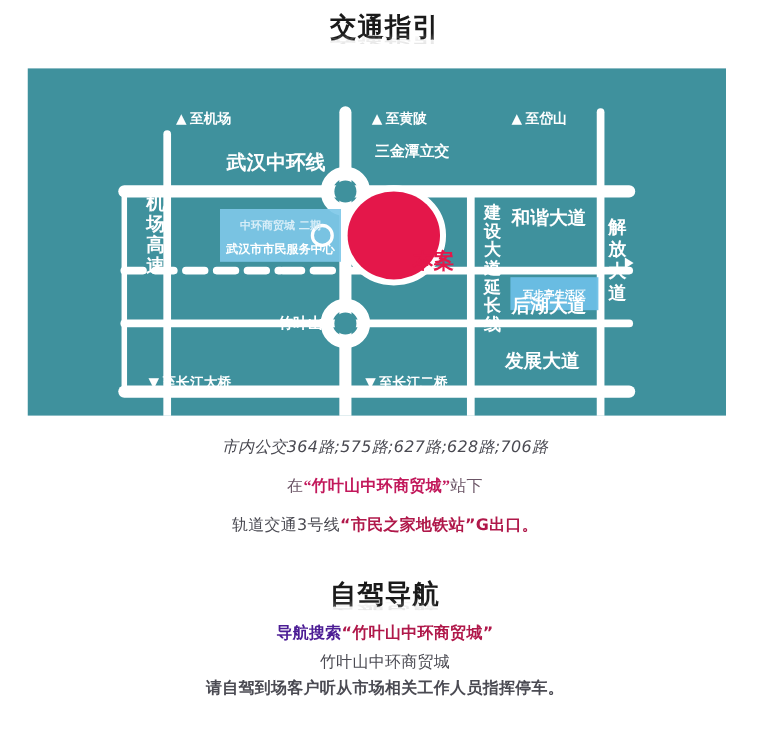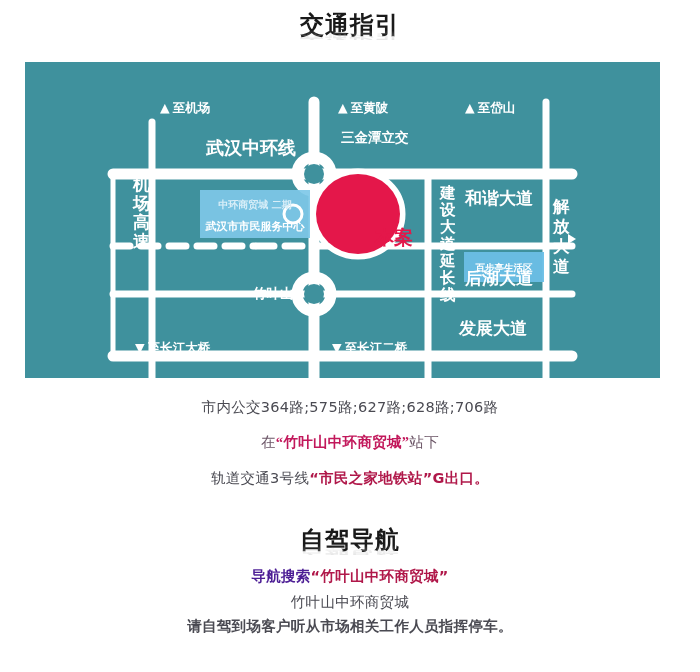--- a/index.html
+++ b/index.html
@@ -145,21 +145,21 @@
   <text class="lbl" x="434" y="272" font-size="17">发展大道</text>
 
   <text class="boxlbl" x="230" y="146" font-size="10" fill="#d8eef8" text-anchor="middle">中环商贸城 二期</text>
   <text class="boxlbl" x="230" y="168" font-size="11" fill="#ffffff" text-anchor="middle">武汉市市民服务中心</text>
   <text class="boxlbl" x="479" y="209" font-size="9.5" fill="#ffffff" text-anchor="middle">百步亭生活区</text>
 
   <text x="350" y="182" font-size="19" font-weight="bold" fill="#e4174a" font-family="DejaVu Sans, Liberation Sans, sans-serif">本案</text>
 </svg>
 </div>
 
-<div class="text-line" style="position:absolute;left:0;top:397px;">市内公交364路;575路;627路;628路;706路</div>
+<div class="text-line" style="position:absolute;left:0;top:397px;font-style:italic;">市内公交364路;575路;627路;628路;706路</div>
 
 <div class="text-line" style="position:absolute;left:0;top:432px;font-family:Liberation Serif, serif;">
   <span class="accent-soft">在</span><span class="accent-strong">“</span><span class="accent-strong">竹叶山中环商贸城</span><span class="accent-strong">”</span><span class="accent-soft">站下</span>
 </div>
 
 <div class="text-line" style="position:absolute;left:0;top:468px;">
   <span>轨道交通3号线</span><span class="accent-red">“</span><span class="accent-red">市民之家地铁站</span><span class="accent-red">”</span><span class="accent-red">G出口。</span>
 </div>
 
 <div class="title-block" style="position:absolute;left:0;top:525px;">

